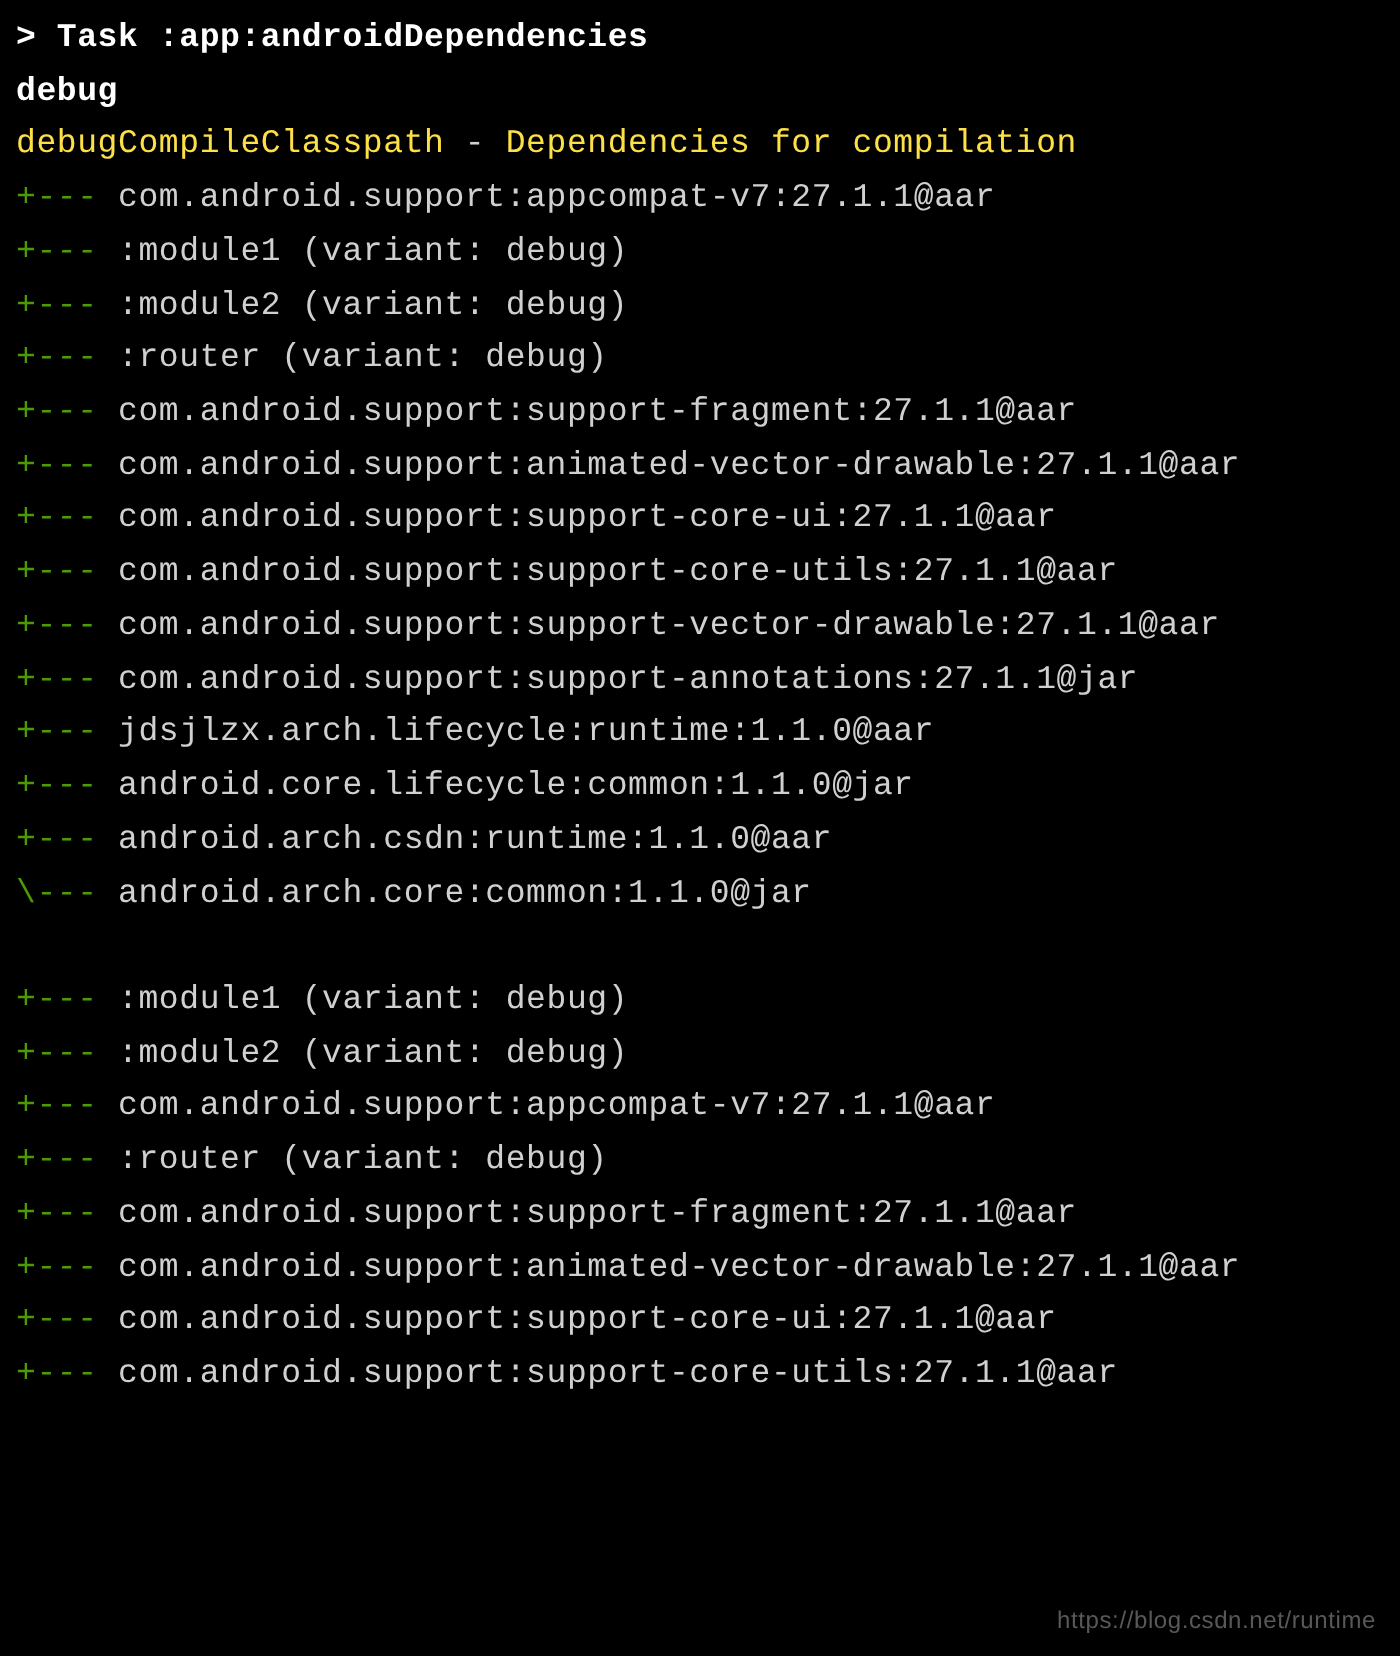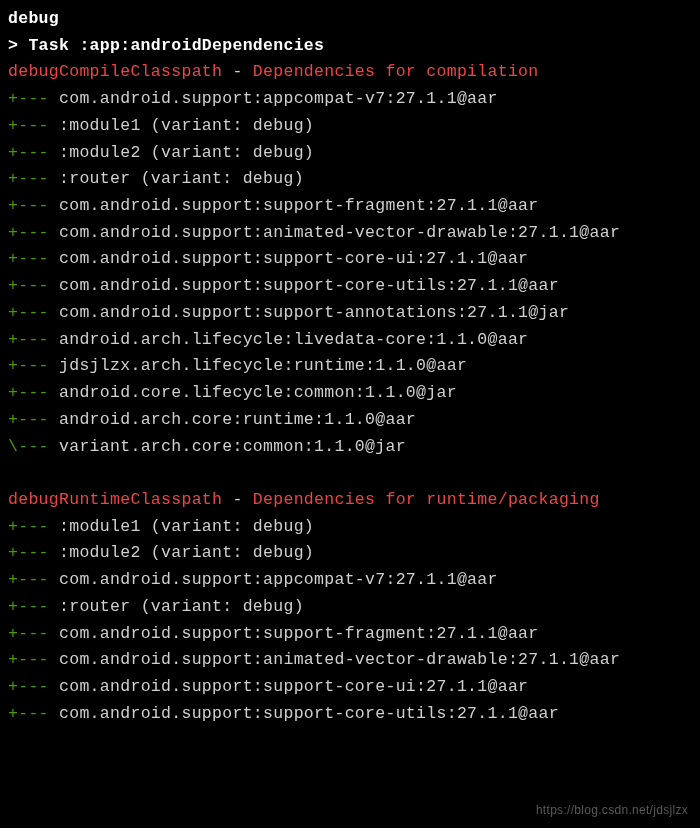--- a/index.html
+++ b/index.html
@@ -21,21 +21,21 @@
       letter-spacing: 0.3px;
     }
     .line {
       white-space: pre;
     }
     .bold-white {
       color: #ffffff;
       font-weight: bold;
     }
     .yellow {
-      color: #ef4444;
+      color: #fde047;
     }
     .green {
       color: #4e9a06;
     }
     .white {
       color: #d0d0d0;
     }
     .watermark {
       position: absolute;
       bottom: 8px;
@@ -43,41 +43,40 @@
       color: #888888;
       font-size: 12px;
       opacity: 0.65;
       font-family: sans-serif;
     }
   </style>
 </head>
 <body>
 
 <div id="terminal">
+    <div class="line"><span class="bold-white">&gt; </span><span class="bold-white">Task :app:androidDependencies</span></div>
     <div class="line"><span class="bold-white">debug</span></div>
-    <div class="line"><span class="bold-white">&gt; </span><span class="bold-white">Task :app:androidDependencies</span></div>
     <div class="line"><span class="yellow">debugCompileClasspath</span><span class="white"> - </span><span class="yellow">Dependencies for compilation</span></div>
     <div class="line"><span class="green">+--- </span><span class="white">com.android.support:appcompat-v7:27.1.1@aar</span></div>
     <div class="line"><span class="green">+--- </span><span class="white">:module1 (variant: debug)</span></div>
     <div class="line"><span class="green">+--- </span><span class="white">:module2 (variant: debug)</span></div>
     <div class="line"><span class="green">+--- </span><span class="white">:router (variant: debug)</span></div>
     <div class="line"><span class="green">+--- </span><span class="white">com.android.support:support-fragment:27.1.1@aar</span></div>
     <div class="line"><span class="green">+--- </span><span class="white">com.android.support:animated-vector-drawable:27.1.1@aar</span></div>
     <div class="line"><span class="green">+--- </span><span class="white">com.android.support:support-core-ui:27.1.1@aar</span></div>
     <div class="line"><span class="green">+--- </span><span class="white">com.android.support:support-core-utils:27.1.1@aar</span></div>
+    <div class="line"><span class="green">+--- </span><span class="white">com.android.support:support-vector-drawable:27.1.1@aar</span></div>
     <div class="line"><span class="green">+--- </span><span class="white">com.android.support:support-annotations:27.1.1@jar</span></div>
-    <div class="line"><span class="green">+--- </span><span class="white">android.arch.lifecycle:livedata-core:1.1.0@aar</span></div>
     <div class="line"><span class="green">+--- </span><span class="white">jdsjlzx.arch.lifecycle:runtime:1.1.0@aar</span></div>
     <div class="line"><span class="green">+--- </span><span class="white">android.core.lifecycle:common:1.1.0@jar</span></div>
-    <div class="line"><span class="green">+--- </span><span class="white">android.arch.core:runtime:1.1.0@aar</span></div>
-    <div class="line"><span class="green">\--- </span><span class="white">variant.arch.core:common:1.1.0@jar</span></div>
+    <div class="line"><span class="green">+--- </span><span class="white">android.arch.csdn:runtime:1.1.0@aar</span></div>
+    <div class="line"><span class="green">\--- </span><span class="white">android.arch.core:common:1.1.0@jar</span></div>
     <div class="line"><span class="white"> </span></div>
-    <div class="line"><span class="yellow">debugRuntimeClasspath</span><span class="white"> - </span><span class="yellow">Dependencies for runtime/packaging</span></div>
     <div class="line"><span class="green">+--- </span><span class="white">:module1 (variant: debug)</span></div>
     <div class="line"><span class="green">+--- </span><span class="white">:module2 (variant: debug)</span></div>
     <div class="line"><span class="green">+--- </span><span class="white">com.android.support:appcompat-v7:27.1.1@aar</span></div>
     <div class="line"><span class="green">+--- </span><span class="white">:router (variant: debug)</span></div>
     <div class="line"><span class="green">+--- </span><span class="white">com.android.support:support-fragment:27.1.1@aar</span></div>
     <div class="line"><span class="green">+--- </span><span class="white">com.android.support:animated-vector-drawable:27.1.1@aar</span></div>
     <div class="line"><span class="green">+--- </span><span class="white">com.android.support:support-core-ui:27.1.1@aar</span></div>
     <div class="line"><span class="green">+--- </span><span class="white">com.android.support:support-core-utils:27.1.1@aar</span></div>
   </div>
-<div class="watermark">https://blog.csdn.net/jdsjlzx</div>
+<div class="watermark">https://blog.csdn.net/runtime</div>
 
 </body></html>

